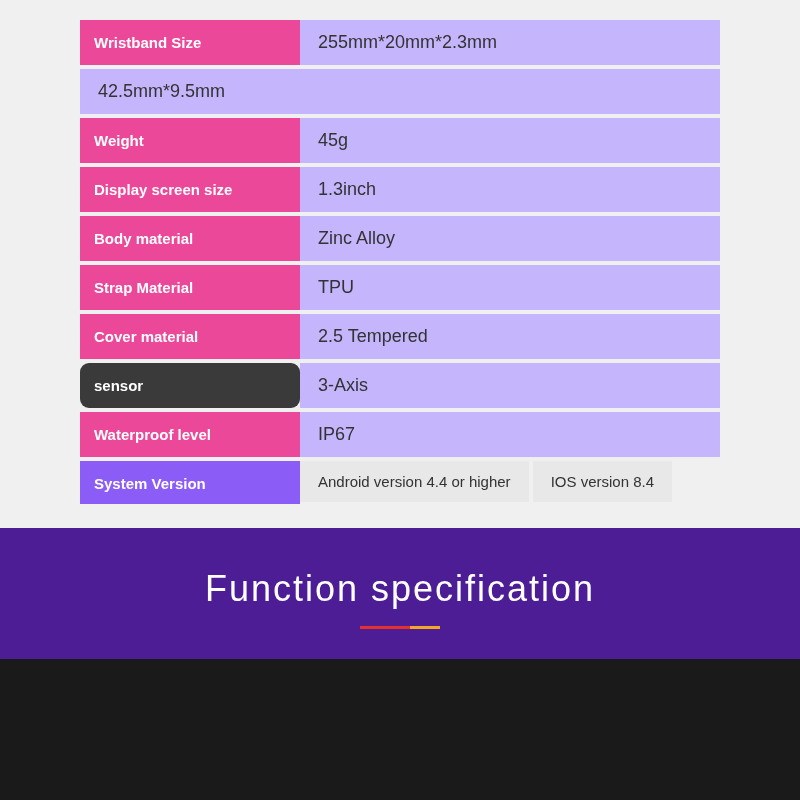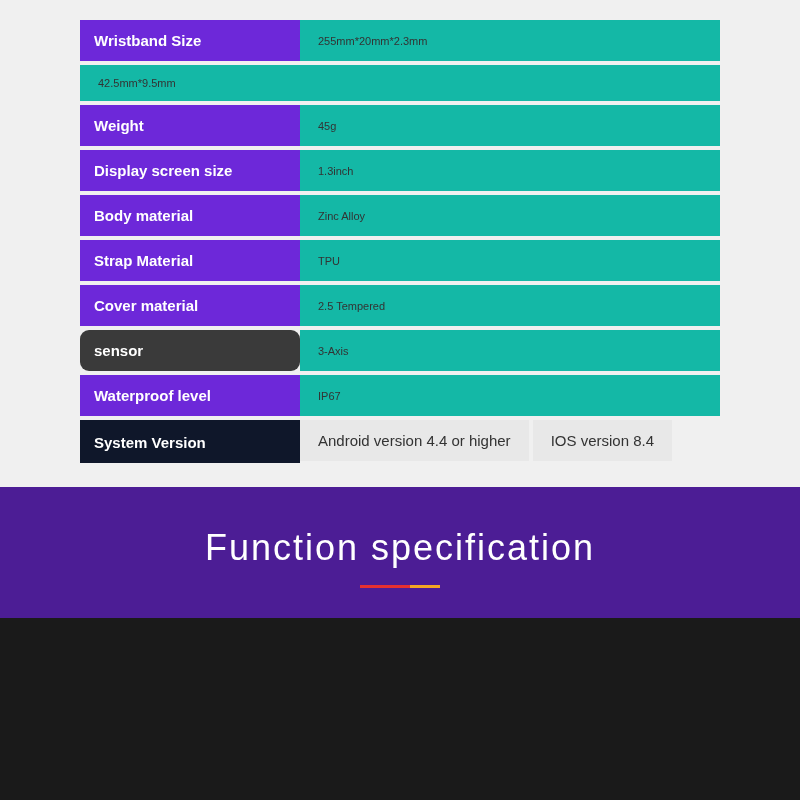--- a/index.html
+++ b/index.html
@@ -16,35 +16,35 @@
       padding: 20px 80px 20px 80px;
     }
 
     .spec-row {
       display: flex;
       margin-bottom: 4px;
       align-items: stretch;
     }
 
     .spec-label {
-      background: #6d28d9;
+      background: #ec4899;
       color: #ffffff;
       font-size: 15px;
       font-weight: 600;
       padding: 12px 14px;
       width: 220px;
       min-width: 220px;
       display: flex;
       align-items: center;
     }
 
     .spec-value {
-      background: #14b8a6;
+      background: #c4b5fd;
       color: #333333;
-      font-size: 11px;
+      font-size: 18px;
       padding: 12px 18px;
       flex: 1;
       display: flex;
       align-items: center;
     }
 
     .multi-value-container {
       display: flex;
       flex-direction: row;
       flex: 1;
@@ -93,21 +93,21 @@
       background: #f5a623;
     }
 
     .system-row {
       display: flex;
       margin-bottom: 4px;
       align-items: flex-start;
     }
 
     .system-label {
-      background: #0f172a;
+      background: #8b5cf6;
       color: #ffffff;
       font-size: 15px;
       font-weight: 600;
       padding: 12px 14px;
       width: 220px;
       min-width: 220px;
       display: flex;
       align-items: flex-start;
       padding-top: 14px;
     }

